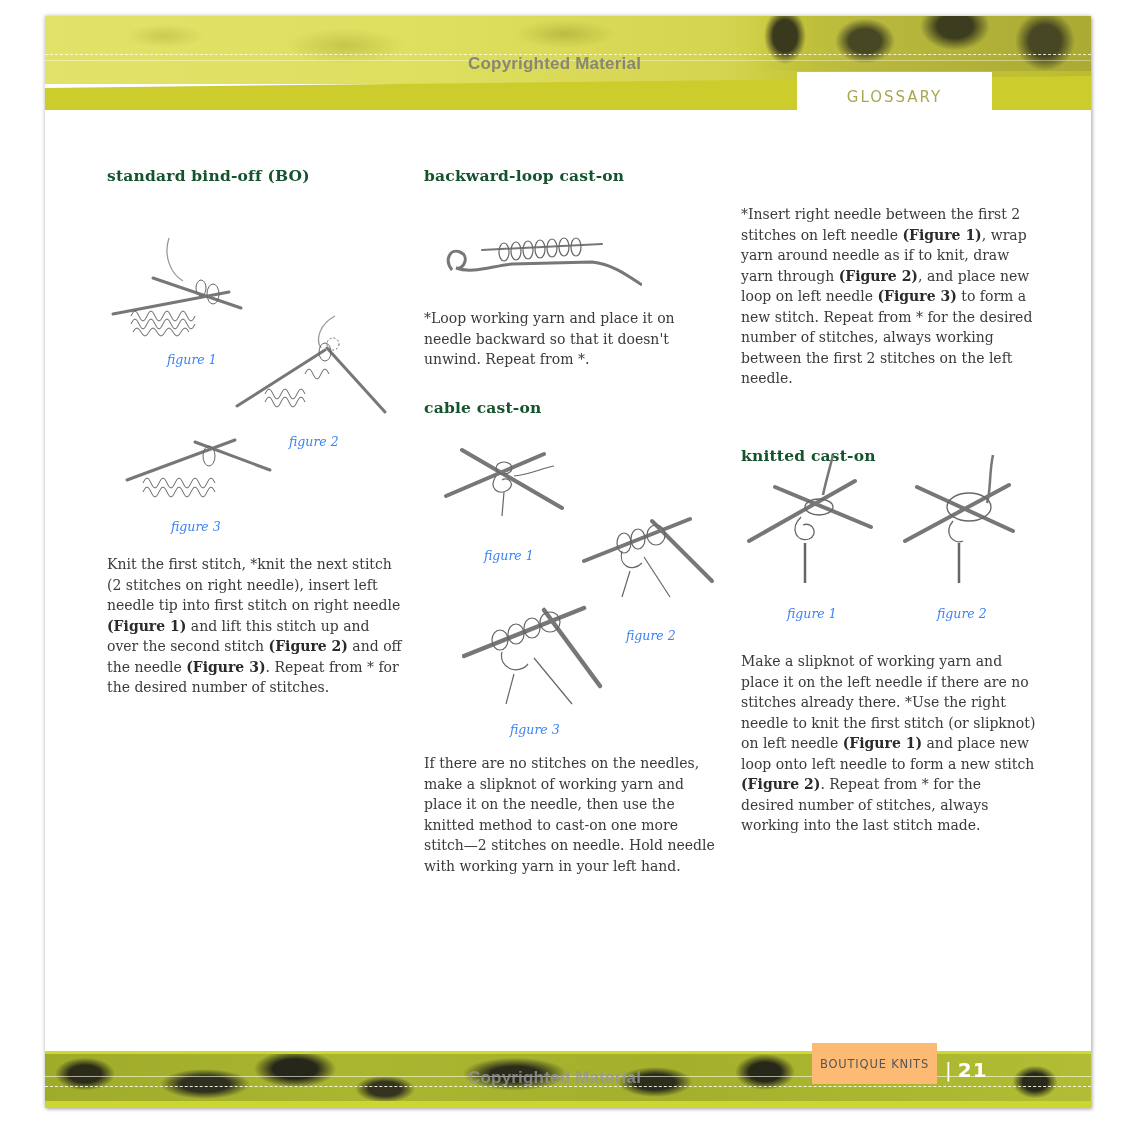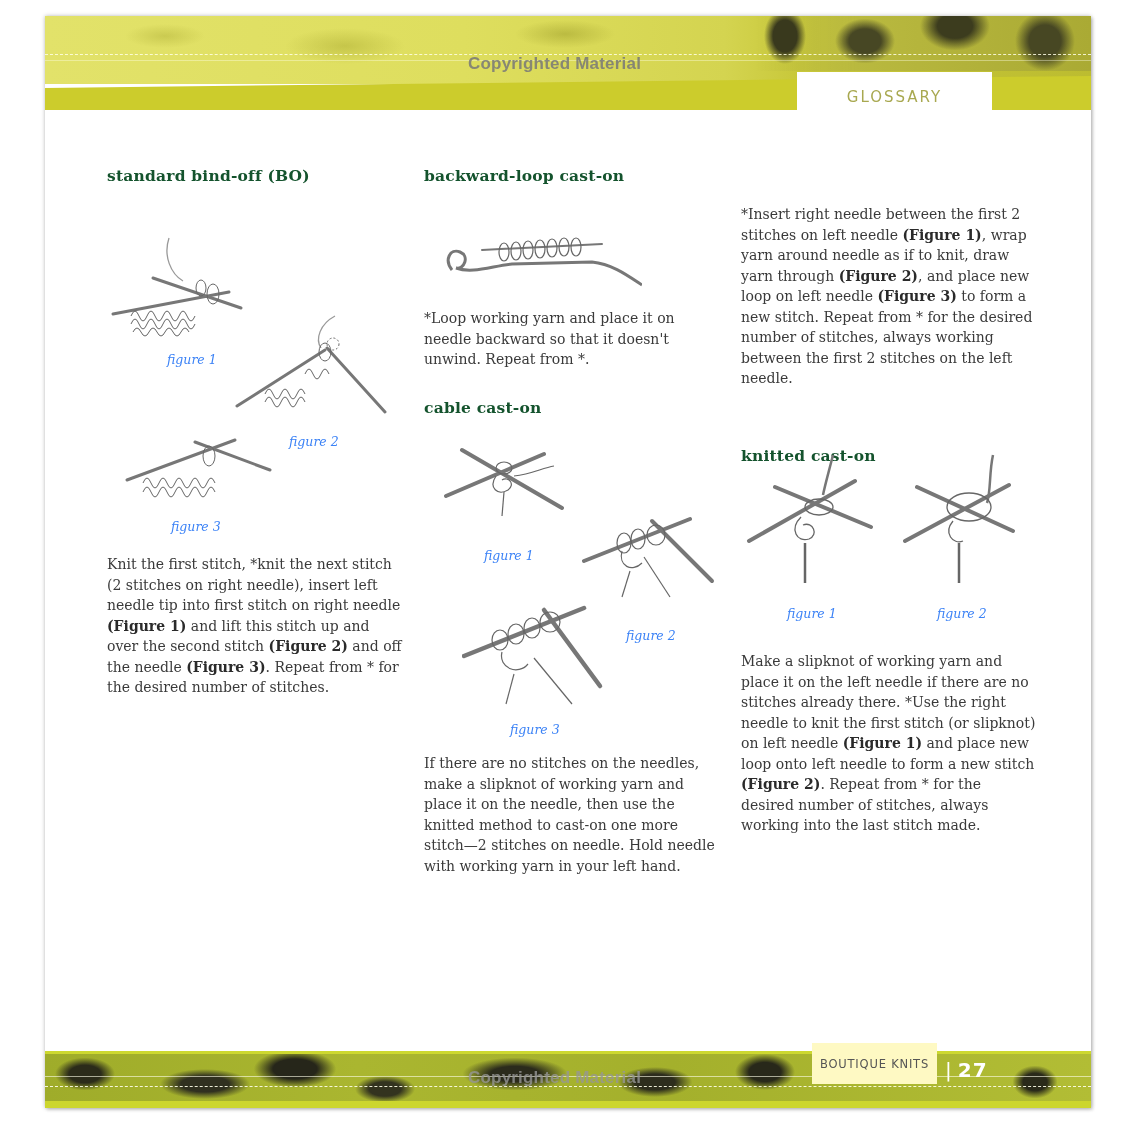--- a/index.html
+++ b/index.html
@@ -103,21 +103,21 @@
       linear-gradient(90deg, #9fac2a, #aab630 30%, #a4b02c 60%, #b2bd35 100%);
   }
   .footer-stitch {
     position: absolute; left: 0; top: 35px; width: 100%; height: 0; border-top: 1px dashed rgba(255,255,235,0.9);
   }
   .footer-stitch2 {
     position: absolute; left: 0; top: 25px; width: 100%; height: 0; border-top: 1px solid rgba(255,255,235,0.6);
   }
   .footer-bottom { position: absolute; left: 0; top: 50px; width: 100%; height: 7px; background: #ccd62e; }
   .book-title-tab {
-    position: absolute; left: 767px; top: 1027px; width: 125px; height: 41px; background: #fef9c3;
+    position: absolute; left: 767px; top: 1027px; width: 125px; height: 41px; background: #fdba74;
     display: flex; align-items: center; justify-content: center;
   }
   .book-title-tab span {
     font-family: "DejaVu Sans", sans-serif; font-size: 11.5px; letter-spacing: 0.8px; color: #555;
   }
   .page-number {
     position: absolute; left: 900px; top: 1042px; font-family: "DejaVu Sans", sans-serif; font-weight: bold;
     font-size: 20px; color: #ffffff; letter-spacing: 1px;
   }
   .page-number .bar { font-weight: normal; margin-right: 5px; }
@@ -309,15 +309,15 @@
     <div class="footer-texture"></div>
     <div class="footer-stitch2"></div>
     <div class="footer-stitch"></div>
     <div class="footer-bottom"></div>
   </div>
   <div class="watermark bottom">Copyrighted Material</div>
   <div class="book-title-tab">
     <span>BOUTIQUE KNITS</span>
   </div>
   <div class="page-number">
-    <span class="bar">|</span><span>27</span>
+    <span class="bar">|</span><span>21</span>
   </div>
 </div>
 
 </body></html>

